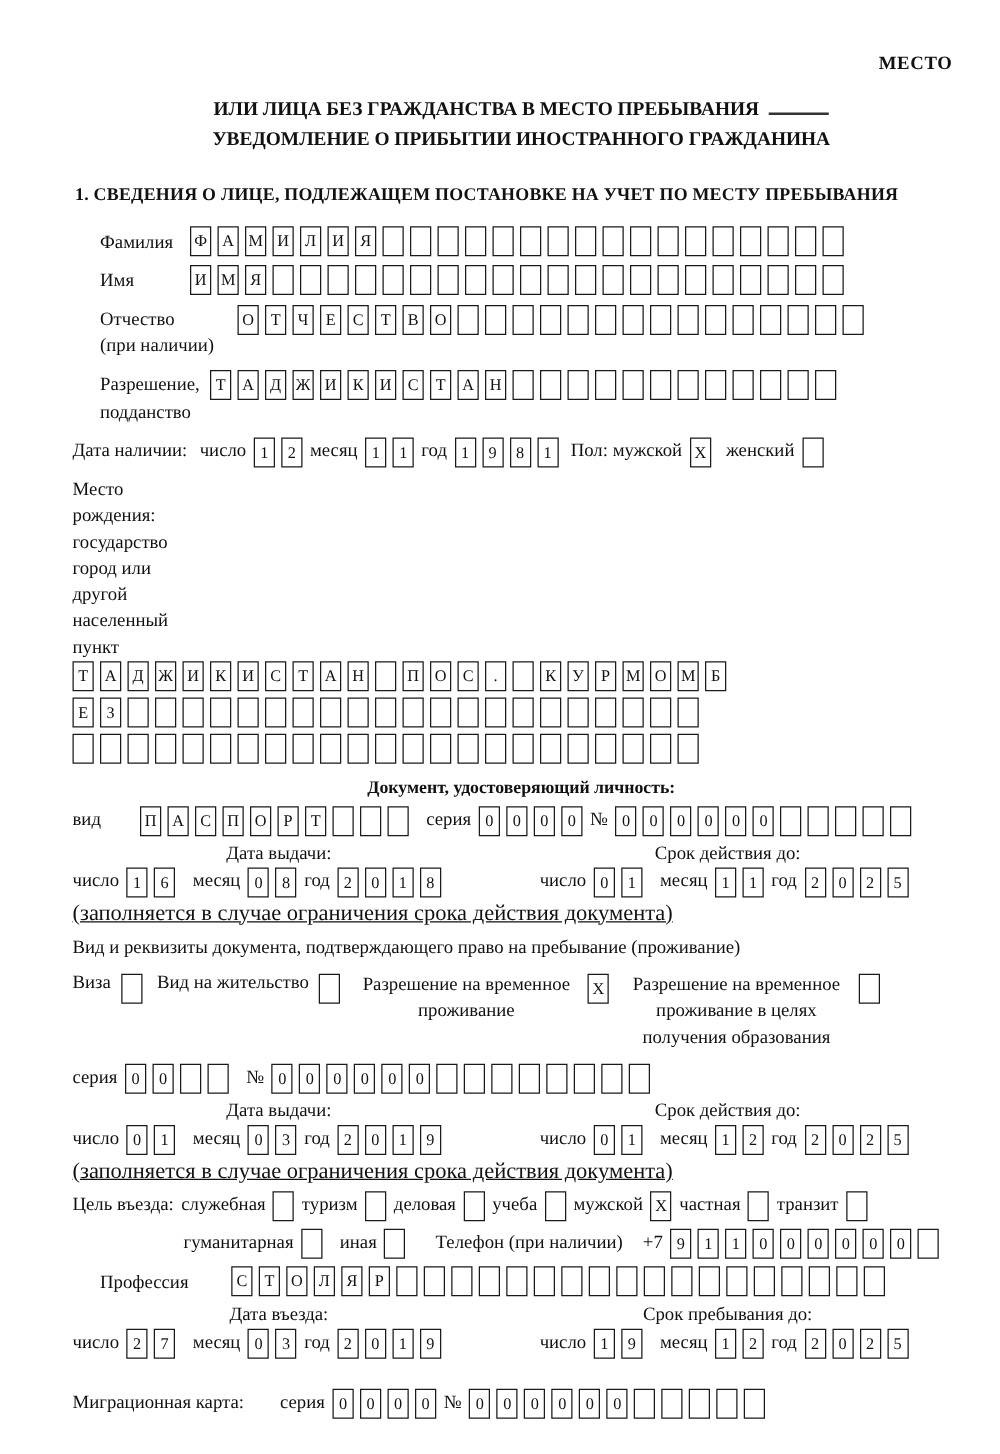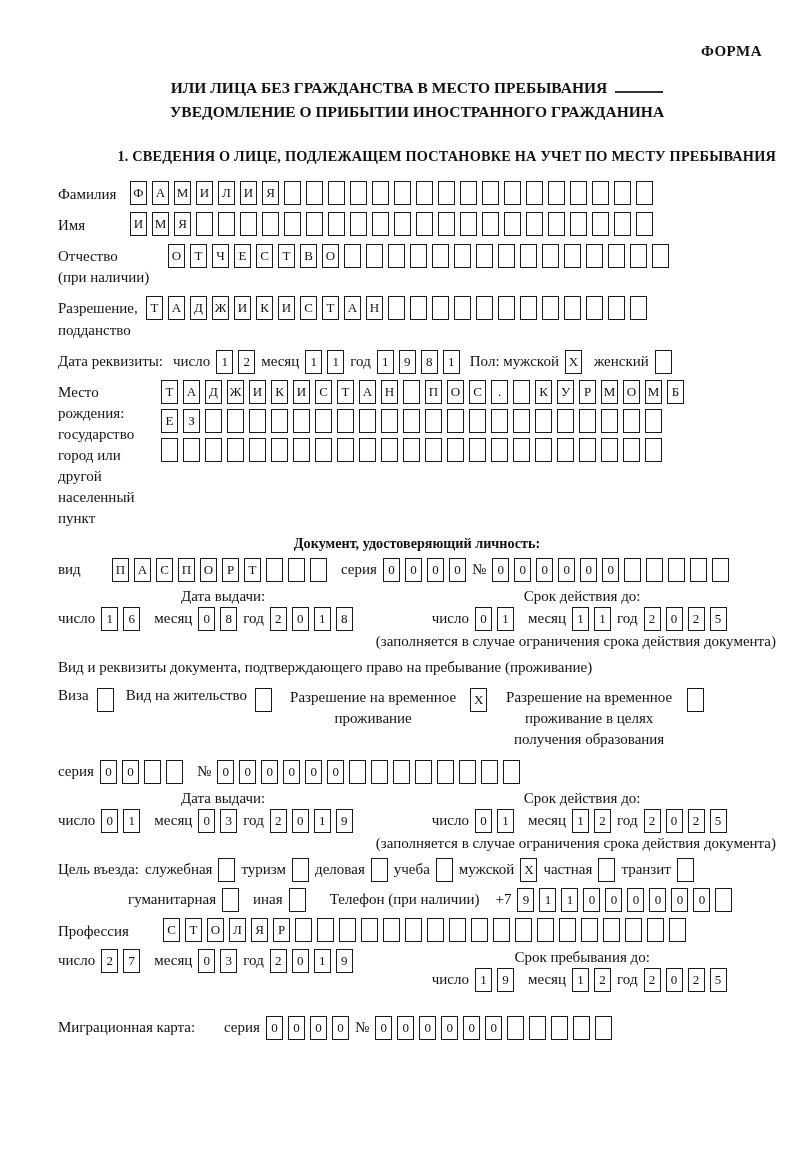--- a/index.html
+++ b/index.html
@@ -13,71 +13,71 @@
 
   
   .appendix { margin-left: 560px; font-size: 13.2px; line-height: 1.42; }
   .appendix .edition { margin-top: 5px; }
   .form-label { text-align: right; padding-right: 14px; font-weight: bold; margin-top: 15px; font-size: 15px; letter-spacing: .5px; }
 
   
   .title { text-align: center; font-weight: bold; font-size: 15.5px; line-height: 1.55; margin-top: 16px; }
   .title-underline { display: inline-block; width: 48px; border-bottom: 2px solid #333; margin-left: 8px; vertical-align: baseline; }
 
-  .section-heading { font-weight: bold; font-size: 14.3px; margin: 24px 0 16px 2px; letter-spacing: .2px; text-align: right; }
+  .section-heading { font-weight: bold; font-size: 14.3px; margin: 24px 0 16px 2px; letter-spacing: .2px; }
 
   
   .row { display: flex; align-items: flex-start; margin-bottom: 6px; }
-  .row-label { flex: 0 0 auto; padding-top: 3px; line-height: 1.45; }
+  .row-label { flex: 0 0 auto; padding-top: 3px; line-height: 1.45; margin-left: 22px; }
   .boxes { display: flex; gap: 5px; flex: 0 0 auto; }
   .box {
     width: 17px; height: 24px; border: 1.5px solid #1a1a1a; background: #fff;
     display: inline-flex; align-items: center; justify-content: center;
     font-size: 13px; flex: 0 0 auto;
   }
   .inline-row { display: flex; align-items: center; flex-wrap: nowrap; margin-bottom: 6px; }
   .inline-row > * { margin-right: 6px; }
   .lbl { white-space: nowrap; }
 
   
-  .multi-row { display: flex; margin-bottom: 6px; }
+  .multi-row { display: flex; margin-bottom: 6px; flex-direction: column; }
   .multi-label { flex: 0 0 auto; line-height: 21px; padding-top: 2px; }
   .multi-boxes .boxes { margin-bottom: 5px; }
 
   .doc-heading { text-align: center; font-weight: bold; font-size: 14.2px; margin: 4px 0 6px 0; }
 
   
   .date-cols { display: flex; margin-bottom: 2px; }
   .date-col-left  { flex: 0 0 46%; }
   .date-col-right { flex: 0 0 54%; }
   .date-caption { text-align: center; margin-bottom: 2px; }
   .date-fields { display: flex; align-items: center; }
   .date-fields > * { margin-right: 6px; }
-  .note { text-align: right; font-size: 15px; margin: 1px 0 6px 0; }
+  .note { font-size: 18px; margin: 1px 0 6px 0; text-decoration: underline; }
 
   .intro-line { line-height: 1.55; }
 
   
   .permit-row { display: flex; align-items: flex-start; margin: 8px 0 10px 0; }
   .permit-row .pr-gap { margin-right: 12px; }
   .permit-text { text-align: center; line-height: 1.4; }
   .pt-2 { width: 178px; }
   .pt-3 { width: 180px; }
   .permit-pair { display: flex; align-items: flex-start; justify-content: flex-end; }
   .permit-pair .boxes { margin-left: 8px; margin-top: 1px; }
 
-  .purpose-row2 { margin-left: 70px; }
+  .purpose-row2 { margin-left: 70px; justify-content: center; }
 </style>
 </head>
 <body>
 
 <div class="page">
 
 
-  <div class="form-label">ФОРМА</div>
+  <div class="form-label">МЕСТО</div>
 
   <div class="title">
     <div>
       <span>ИЛИ ЛИЦА БЕЗ ГРАЖДАНСТВА В МЕСТО ПРЕБЫВАНИЯ</span><span class="title-underline"></span>
     </div>
     <div>УВЕДОМЛЕНИЕ О ПРИБЫТИИ ИНОСТРАННОГО ГРАЖДАНИНА</div>
   </div>
 
   <div class="section-heading">1. СВЕДЕНИЯ О ЛИЦЕ, ПОДЛЕЖАЩЕМ ПОСТАНОВКЕ НА УЧЕТ ПО МЕСТУ ПРЕБЫВАНИЯ</div>
 
@@ -199,21 +199,21 @@
         <span class="box"></span>
         <span class="box"></span>
         <span class="box"></span>
         <span class="box"></span>
         <span class="box"></span>
         <span class="box"></span>
       </div>
   </div>
 
   <div class="inline-row" style="margin-top:8px">
-    <span class="lbl">Дата реквизиты:</span>
+    <span class="lbl">Дата наличии:</span>
     <span class="lbl" style="margin-left:4px">число</span>
     <span class="boxes">
         <span class="box">1</span>
         <span class="box">2</span>
       </span>
     <span class="lbl">месяц</span>
     <span class="boxes">
         <span class="box">1</span>
         <span class="box">1</span>
       </span>
@@ -594,20 +594,21 @@
         <span class="box"></span>
         <span class="box"></span>
         <span class="box"></span>
         <span class="box"></span>
         <span class="box"></span>
       </div>
   </div>
 
   <div class="date-cols" style="margin-top:6px">
     <div class="date-col-left">
+      <div class="date-caption">Дата въезда:</div>
       <div class="date-fields">
         <span class="lbl">число</span>
         <span class="boxes">
             <span class="box">2</span>
             <span class="box">7</span>
           </span>
         <span class="lbl" style="margin-left:8px">месяц</span>
         <span class="boxes">
             <span class="box">0</span>
             <span class="box">3</span>

